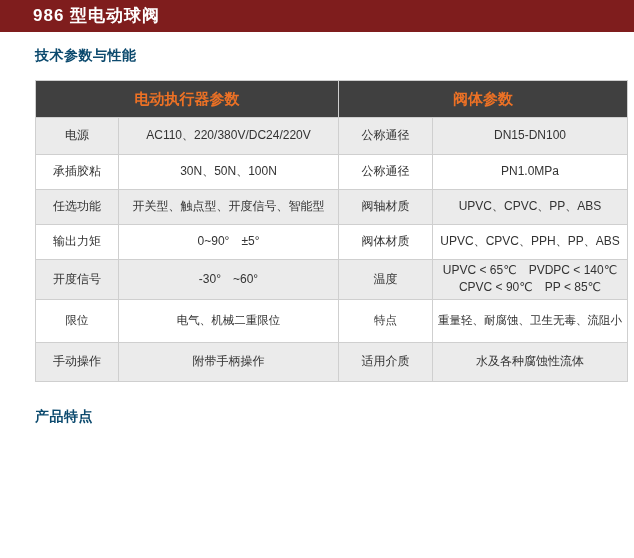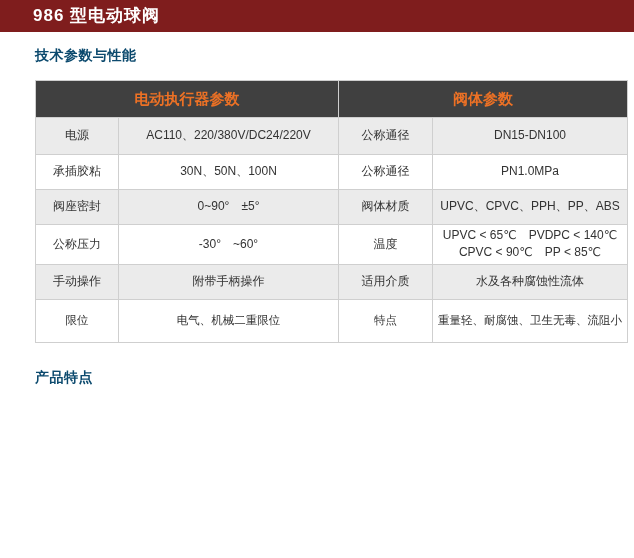--- a/index.html
+++ b/index.html
@@ -67,40 +67,46 @@
       <td>公称通径</td>
       <td>DN15-DN100</td>
     </tr>
     <tr>
       <td>承插胶粘</td>
       <td>30N、50N、100N</td>
       <td>公称通径</td>
       <td>PN1.0MPa</td>
     </tr>
     <tr>
-      <td>阀座密封</td>
+      <td>任选功能</td>
+      <td>开关型、触点型、开度信号、智能型</td>
+      <td>阀轴材质</td>
+      <td>UPVC、CPVC、PP、ABS</td>
+    </tr>
+    <tr>
+      <td>输出力矩</td>
       <td>0~90°　±5°</td>
       <td>阀体材质</td>
       <td>UPVC、CPVC、PPH、PP、ABS</td>
     </tr>
     <tr>
-      <td>公称压力</td>
+      <td>开度信号</td>
       <td>-30°　~60°</td>
       <td>温度</td>
       <td>UPVC &lt; 65℃　PVDPC &lt; 140℃
 CPVC &lt; 90℃　PP &lt; 85℃</td>
+    </tr>
+    <tr>
+      <td>限位</td>
+      <td>电气、机械二重限位</td>
+      <td>特点</td>
+      <td>重量轻、耐腐蚀、卫生无毒、流阻小</td>
     </tr>
     <tr>
       <td>手动操作</td>
       <td>附带手柄操作</td>
       <td>适用介质</td>
       <td>水及各种腐蚀性流体</td>
     </tr>
-    <tr>
-      <td>限位</td>
-      <td>电气、机械二重限位</td>
-      <td>特点</td>
-      <td>重量轻、耐腐蚀、卫生无毒、流阻小</td>
-    </tr>
   </tbody>
 </table>
 
 <div class="section-title" style="margin-top:26px;">产品特点</div>
 
 </body></html>

